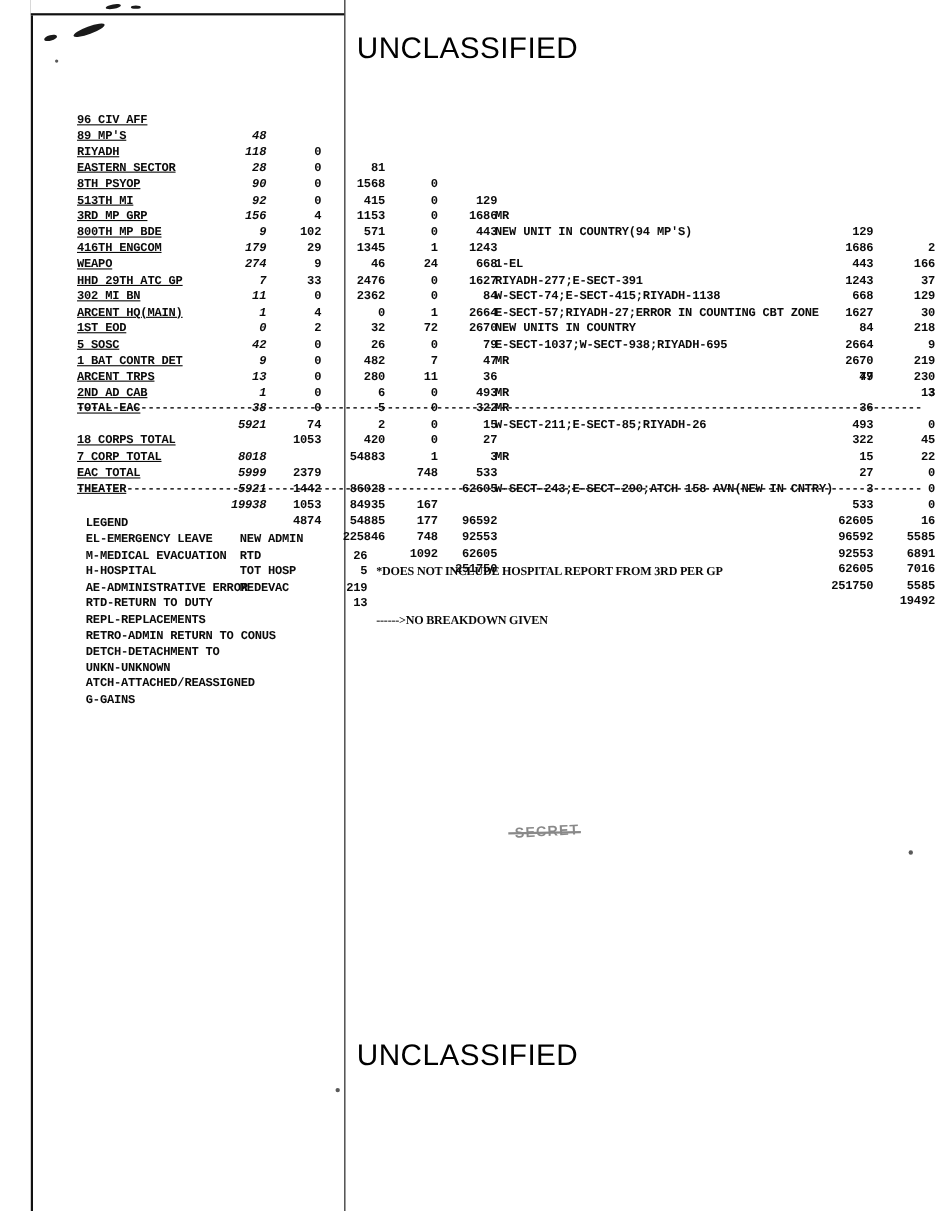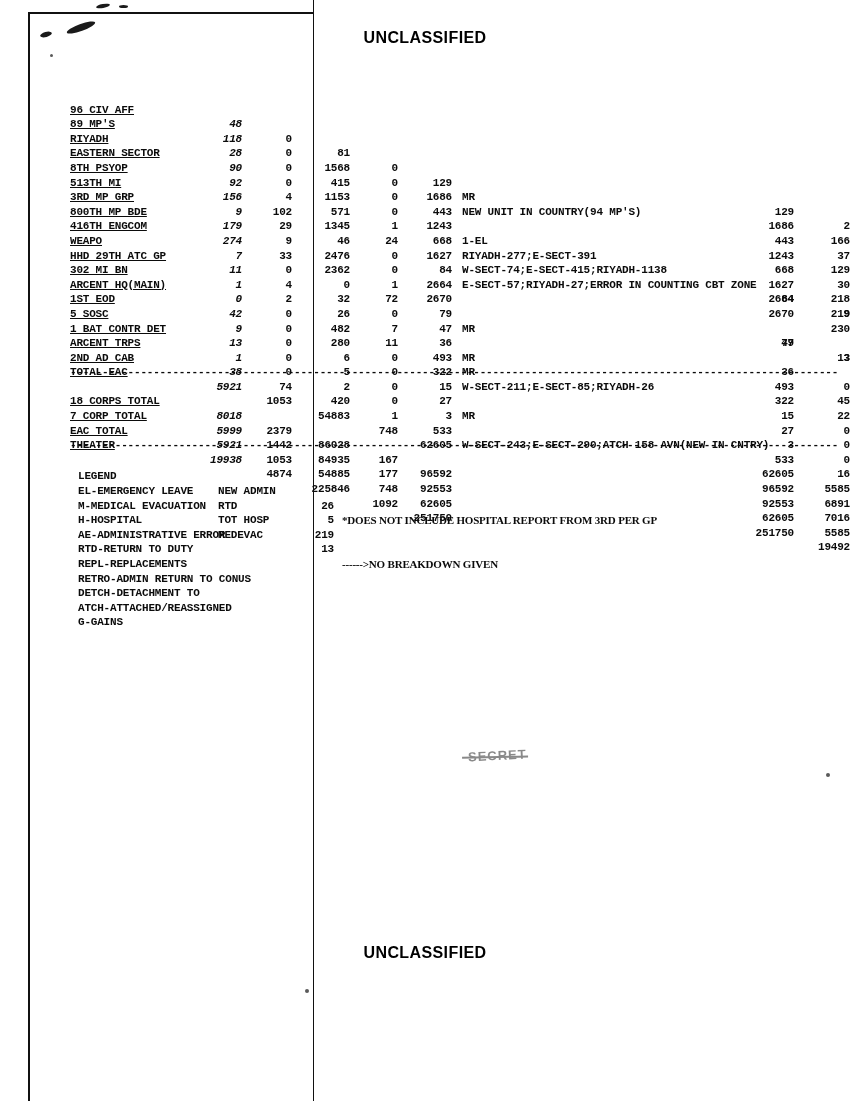--- a/index.html
+++ b/index.html
@@ -40,22 +40,22 @@
   .scan-smudge {
     position: absolute;
     background: #1a1a1a;
     border-radius: 50%;
   }
 
   .classification {
     position: absolute;
     width: 850px;
     text-align: center;
-    font-size: 16px;
-    font-weight: bold;
+    font-size: 27px;
+    font-weight: normal;
     letter-spacing: 0.4px;
     font-family: "Liberation Sans", sans-serif;
   }
   #class-top { top: 29px; }
   #class-bottom { top: 944px; }
 
   
   .report {
     position: absolute;
     left: 70px;
@@ -72,21 +72,21 @@
     position: relative;
     height: 14.6px;
     white-space: pre;
   }
   .c-unit   { position: absolute; left: 0px;   width: 135px; text-decoration: underline; }
   .c-n1     { position: absolute; left: 132px; width: 40px; text-align: right; font-style: italic; }
   .c-n2     { position: absolute; left: 182px; width: 40px; text-align: right; }
   .c-n3     { position: absolute; left: 232px; width: 48px; text-align: right; }
   .c-n4     { position: absolute; left: 290px; width: 38px; text-align: right; }
   .c-n5     { position: absolute; left: 338px; width: 44px; text-align: right; }
-  .c-note   { position: absolute; left: 392px; width: 360px; }
+  .c-note   { position: absolute; left: 380px; width: 360px; }
   .c-r1     { position: absolute; left: 672px; width: 52px; text-align: right; }
   .c-r2     { position: absolute; left: 728px; width: 52px; text-align: right; }
 
   .divider {
     font-family: "Liberation Mono", monospace;
     font-size: 11px;
     font-weight: bold;
     letter-spacing: -0.2px;
     height: 14.6px;
     overflow: hidden;
@@ -229,30 +229,32 @@
       <span class="c-r1">84</span>
       <span class="c-r2">9</span>
     </div>
     <div class="row">
       <span class="c-unit">800TH MP BDE</span>
       <span class="c-n1">179</span>
       <span class="c-n2">9</span>
       <span class="c-n3">2476</span>
       <span class="c-n4">0</span>
       <span class="c-n5">2664</span>
+      <span class="c-note">NEW UNITS IN COUNTRY</span>
       <span class="c-r1">2664</span>
       <span class="c-r2">219</span>
     </div>
     <div class="row">
       <span class="c-unit">416TH ENGCOM</span>
       <span class="c-n1">274</span>
       <span class="c-n2">33</span>
       <span class="c-n3">2362</span>
       <span class="c-n4">1</span>
       <span class="c-n5">2670</span>
+      <span class="c-note">E-SECT-1037;W-SECT-938;RIYADH-695</span>
       <span class="c-r1">2670</span>
       <span class="c-r2">230</span>
     </div>
     <div class="row">
       <span class="c-unit">WEAPO</span>
       <span class="c-n1">7</span>
       <span class="c-n2">0</span>
       <span class="c-n3">0</span>
       <span class="c-n4">72</span>
       <span class="c-n5">79</span>
@@ -441,20 +443,23 @@
     <div class="lrow">
       <span class="l-a">REPL-REPLACEMENTS</span>
     </div>
     <div class="lrow">
       <span class="l-a">RETRO-ADMIN RETURN TO CONUS</span>
     </div>
     <div class="lrow">
       <span class="l-a">DETCH-DETACHMENT TO</span>
     </div>
     <div class="lrow">
+      <span class="l-a">UNKN-UNKNOWN</span>
+    </div>
+    <div class="lrow">
       <span class="l-a">ATCH-ATTACHED/REASSIGNED</span>
     </div>
     <div class="lrow">
       <span class="l-a">G-GAINS</span>
     </div>
   </div>
 
 </div>
 
 <div class="secret-stamp">SECRET</div>

